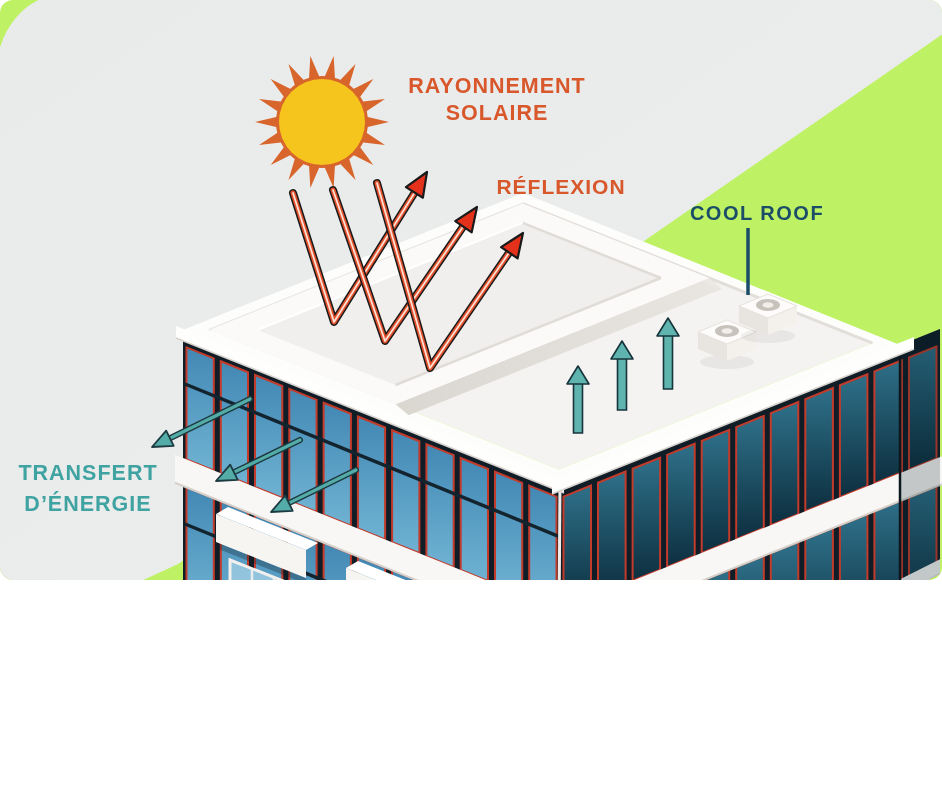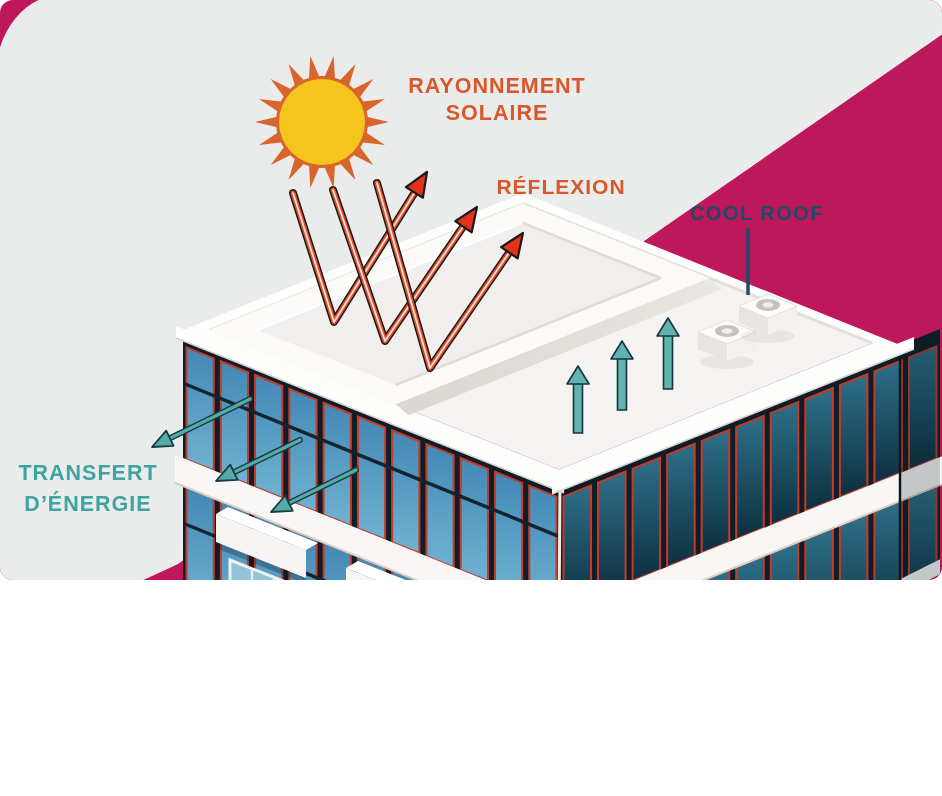--- a/index.html
+++ b/index.html
@@ -1,16 +1,16 @@
 <!DOCTYPE html>
 <html><head>
 <meta charset="utf-8">
 <style>
   html,body{margin:0;padding:0;background:#ffffff;}
-  .stage{position:relative;width:942px;height:580px;background:#be185d;overflow:hidden;
+  .stage{position:relative;width:942px;height:580px;background:#bef264;overflow:hidden;
          font-family:"Liberation Sans",sans-serif;border-radius:13px;}
   svg{display:block;}
   .lbl{font-family:"Liberation Sans",sans-serif;font-weight:bold;}
 </style>
 </head>
 <body>
 
 <div class="stage">
 <svg id="scene" width="942" height="796" viewBox="0 0 942 796" xmlns="http://www.w3.org/2000/svg">
   <defs>

